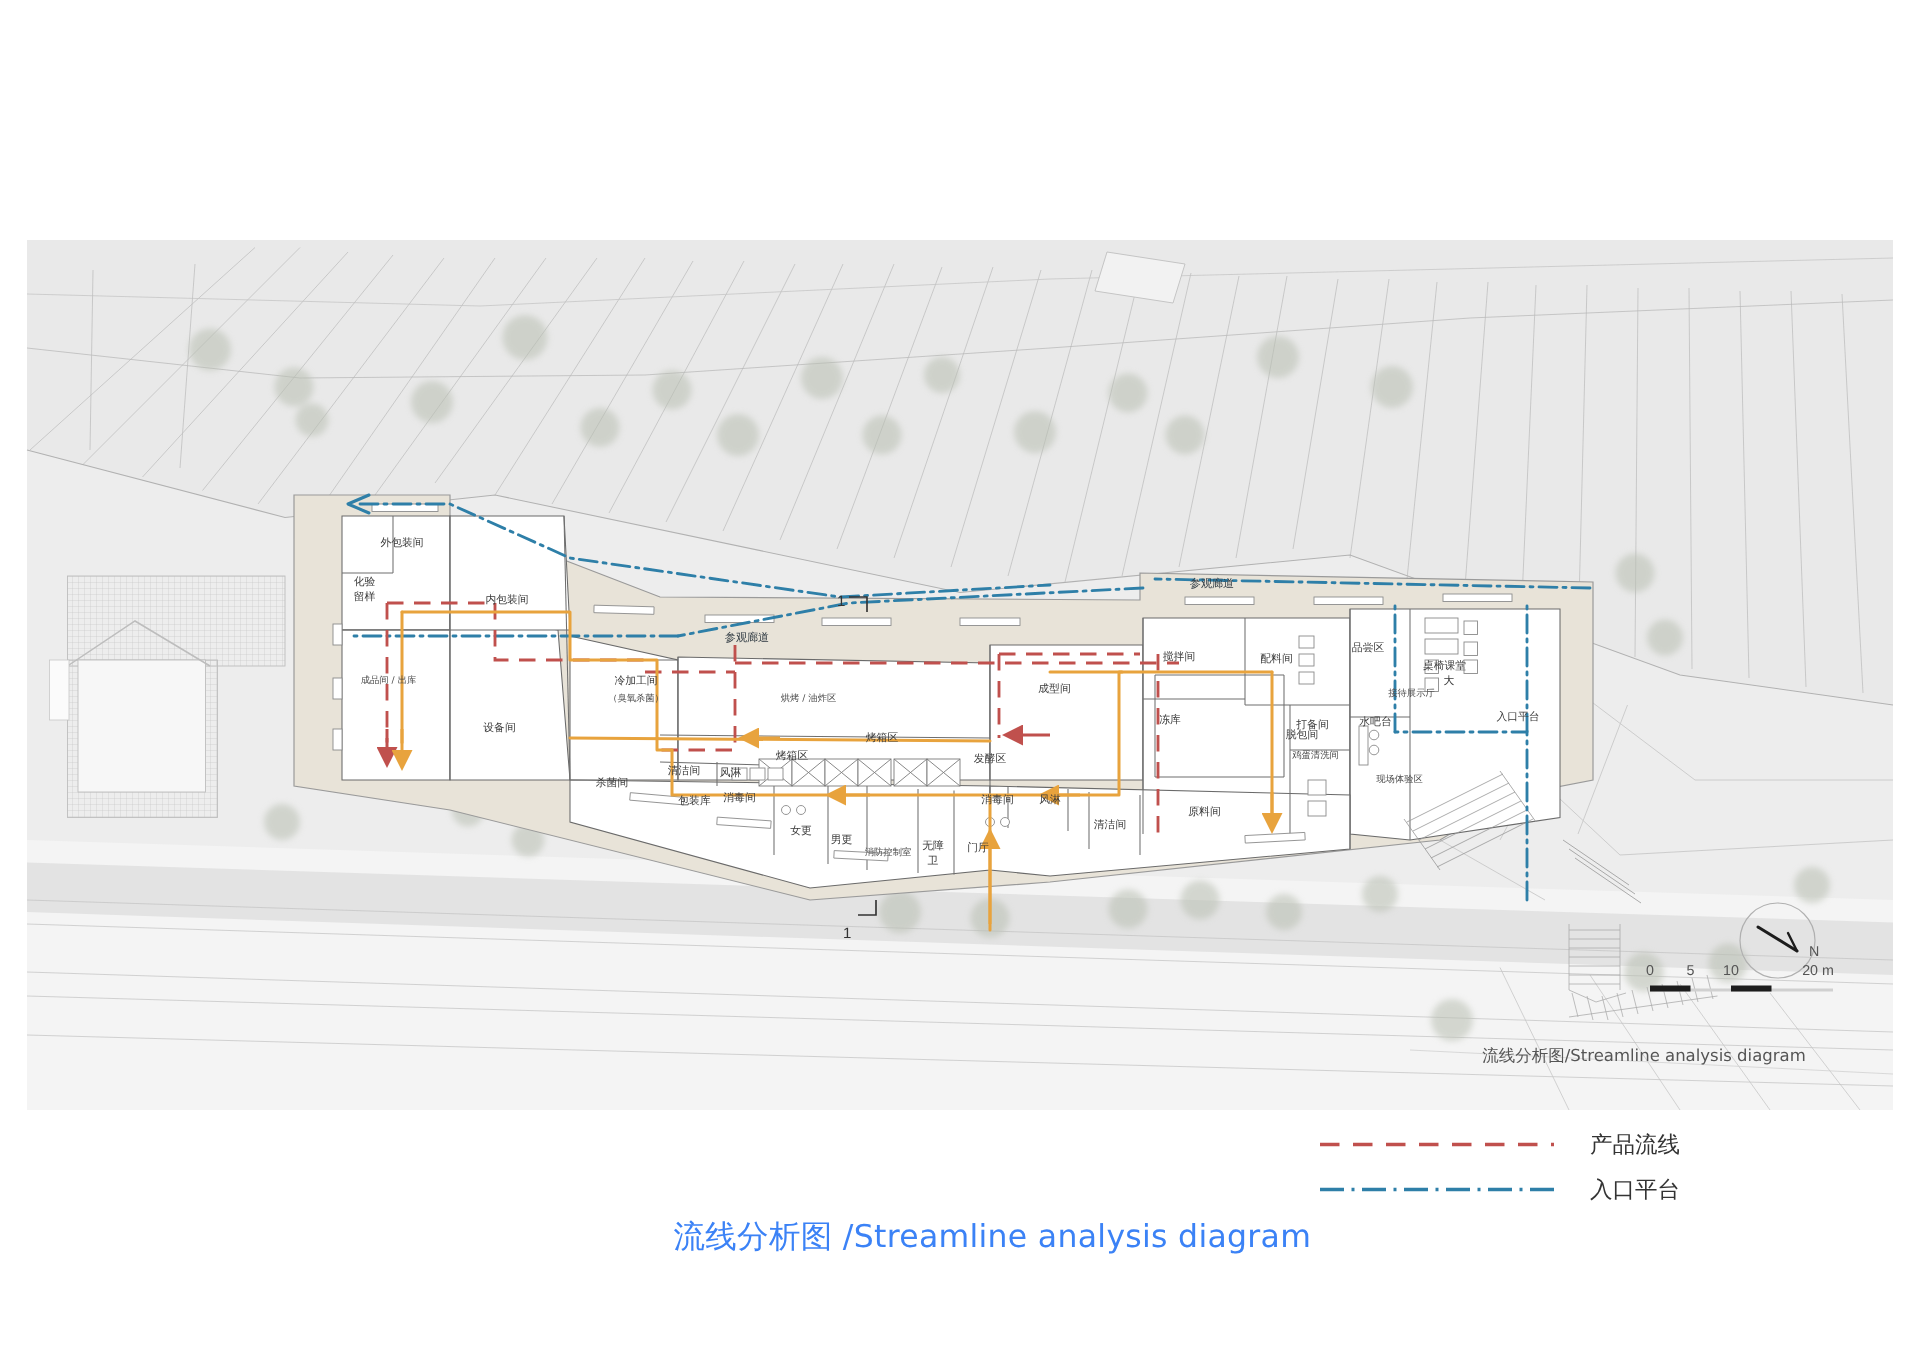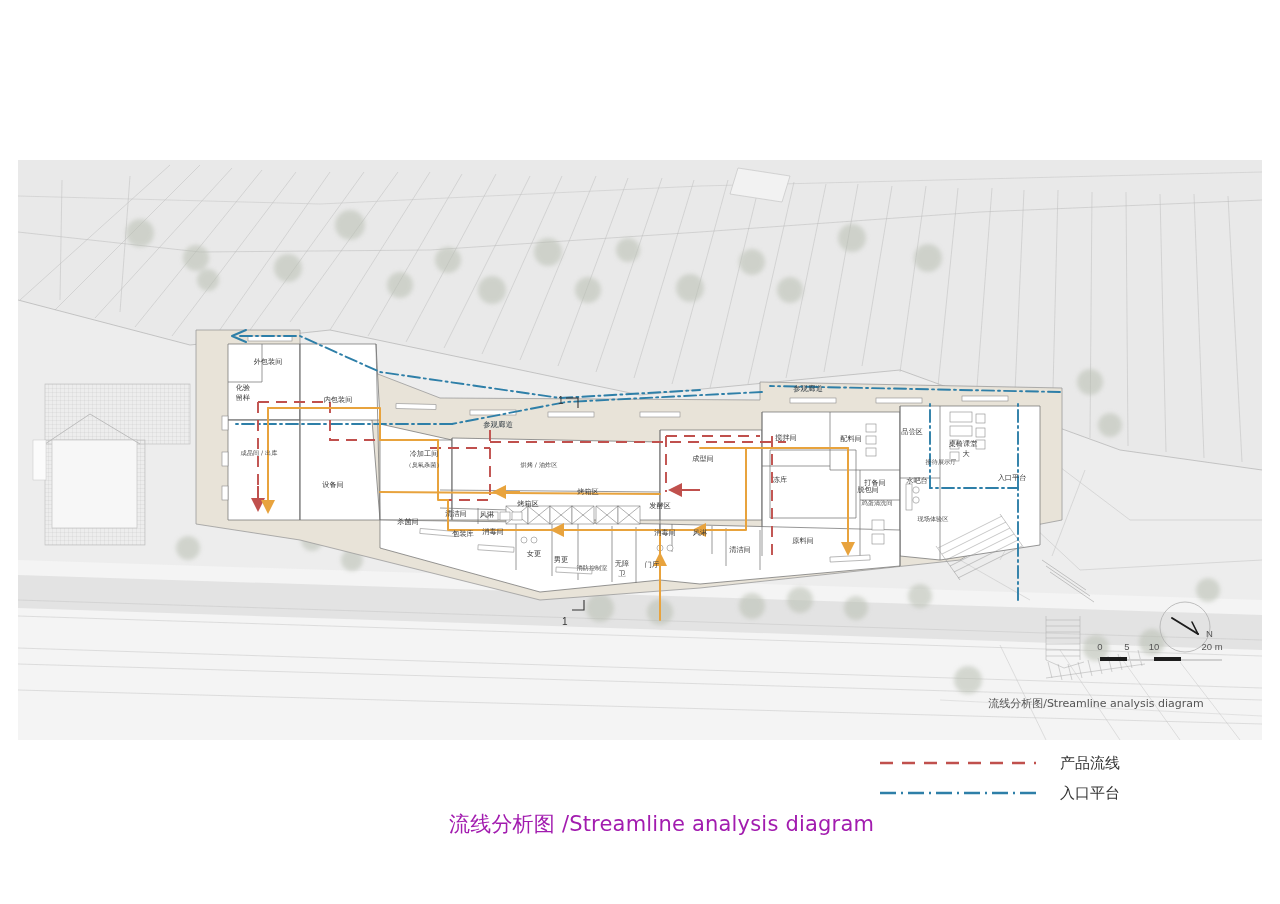--- a/index.html
+++ b/index.html
@@ -7,21 +7,21 @@
        font-family:"Liberation Sans","DejaVu Sans",sans-serif;color:#333;}
   #plan-wrap{position:absolute;left:0;top:0;width:1280px;height:904px;}
   svg{display:block;}
   .lbl{font-size:7.2px;fill:#3a3a3a;font-family:"DejaVu Sans","Liberation Sans",sans-serif;}
   .lbl-sm{font-size:6.2px;fill:#4a4a4a;font-family:"DejaVu Sans","Liberation Sans",sans-serif;}
   .lbl-corr{font-size:7.4px;fill:#2f3a42;font-family:"DejaVu Sans","Liberation Sans",sans-serif;}
   .scale-txt{font-size:9.5px;fill:#555;font-family:"Liberation Sans",sans-serif;}
   .sec-txt{font-size:10px;fill:#333;font-family:"Liberation Sans",sans-serif;}
   .cap-txt{font-size:11px;fill:#555;font-family:"DejaVu Sans","Liberation Sans",sans-serif;}
 
-  #title{position:absolute;left:449px;top:810px;font-size:21px;color:#a21caf;
+  #title{position:absolute;left:449px;top:810px;font-size:21px;color:#3b82f6;
          font-family:"DejaVu Sans","Liberation Sans",sans-serif;letter-spacing:.2px;white-space:nowrap;}
   #legend{position:absolute;left:878px;top:748px;width:330px;}
   .leg-row{display:flex;align-items:center;height:30px;}
   .leg-line{width:160px;height:12px;flex:0 0 160px;}
   .leg-label{margin-left:22px;font-size:15px;color:#333;
              font-family:"DejaVu Sans","Liberation Sans",sans-serif;white-space:nowrap;}
 </style>
 </head>
 <body>
 

